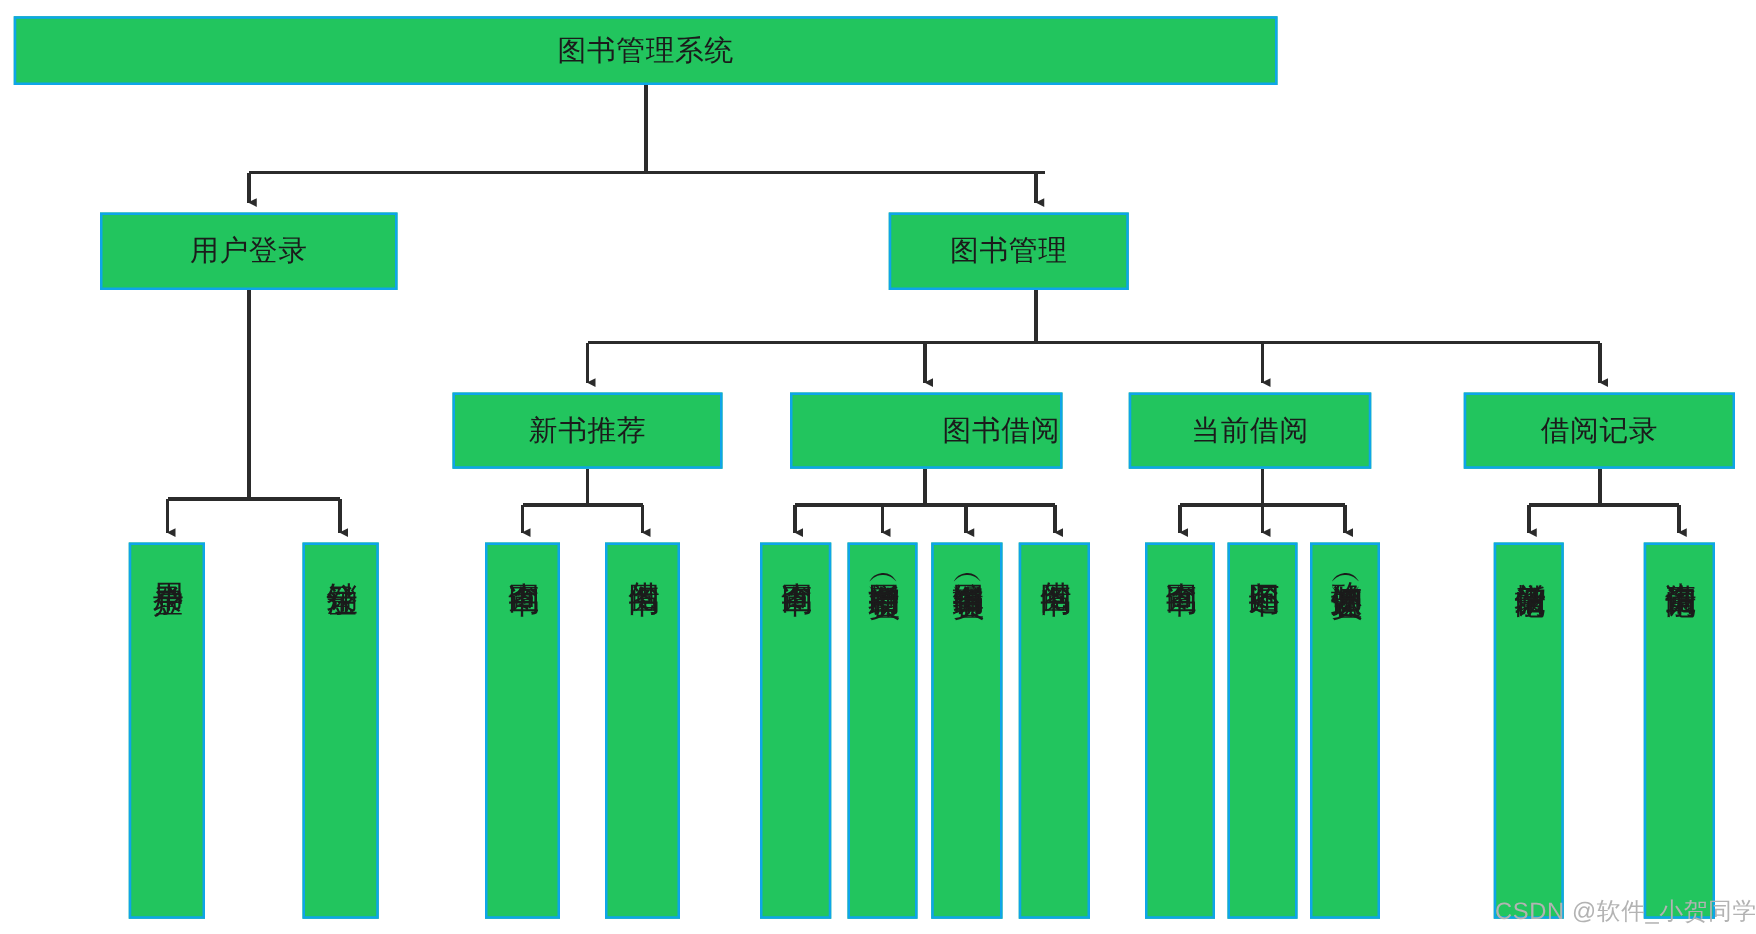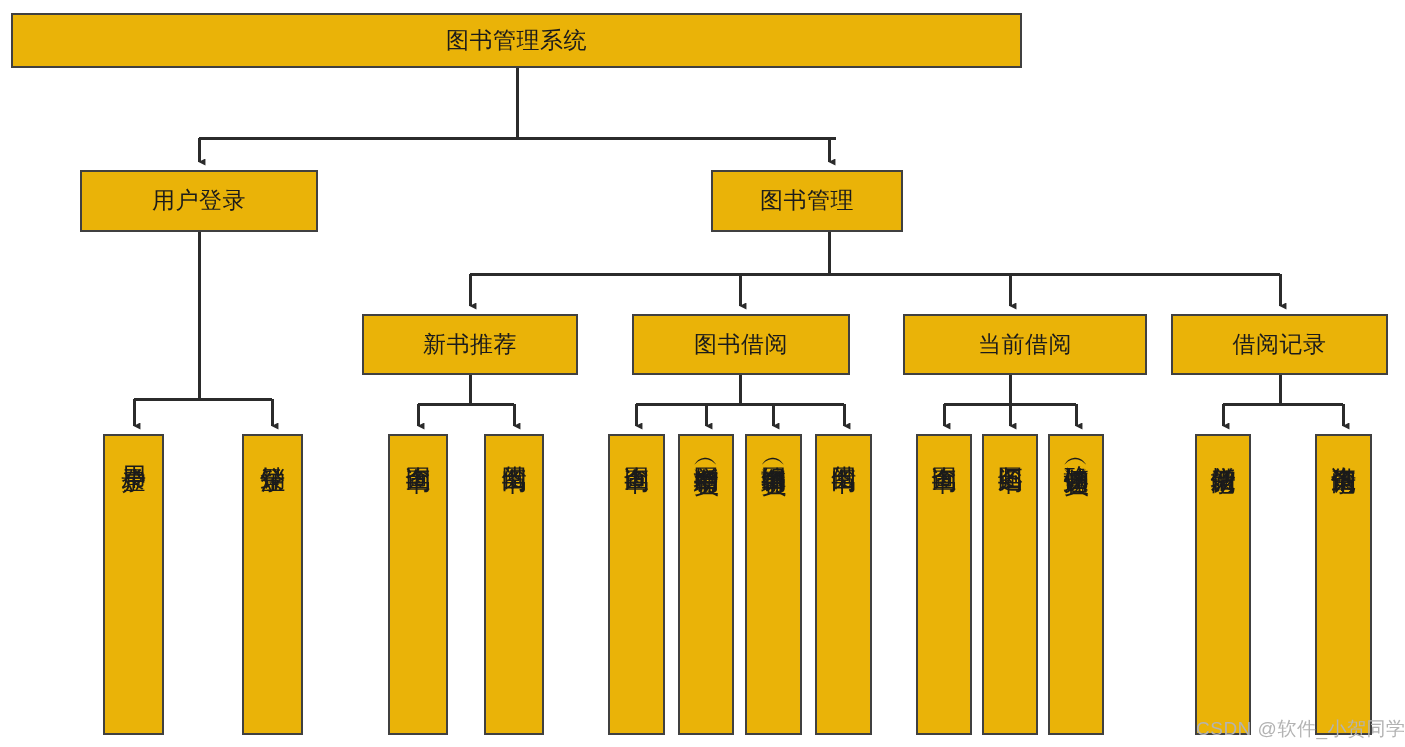--- a/index.html
+++ b/index.html
@@ -20,22 +20,22 @@
   #edges {
     position: absolute;
     left: 0;
     top: 0;
     width: 1405px;
     height: 747px;
   }
   .node {
     position: absolute;
     box-sizing: border-box;
-    background: #eab308;
-    border: 2px solid #404040;
+    background: #22c55e;
+    border: 2px solid #0ea5e9;
     display: flex;
     align-items: center;
     justify-content: center;
     color: #1b1b1b;
   }
   .node-h {
     font-size: 23px;
     letter-spacing: 0.5px;
     line-height: 1.1;
     white-space: nowrap;
@@ -124,24 +124,24 @@
   <div class="node node-h" style="left: 80px; top: 170px; width: 238px; height: 62px;">
     <span>用户登录</span>
   </div>
   <div class="node node-h" style="left: 711px; top: 170px; width: 192px; height: 62px;">
     <span>图书管理</span>
   </div>
 
   <div class="node node-h" style="left: 362px; top: 314px; width: 216px; height: 61px; text-align: right;">
     <span>新书推荐</span>
   </div>
-  <div class="node node-h" style="left: 632px; top: 314px; width: 218px; height: 61px;">
+  <div class="node node-h" style="left: 632px; top: 314px; width: 218px; height: 61px; justify-content: flex-end;">
     <span>图书借阅</span>
   </div>
-  <div class="node node-h" style="left: 903px; top: 314px; width: 244px; height: 61px;">
+  <div class="node node-h" style="left: 903px; top: 314px; width: 194px; height: 61px;">
     <span>当前借阅</span>
   </div>
   <div class="node node-h" style="left: 1171px; top: 314px; width: 217px; height: 61px;">
     <span>借阅记录</span>
   </div>
 
   <div class="node node-v" style="left: 103px; top: 434px; width: 61px; height: 301px;">
     <span class="vtext">用户登录</span>
   </div>
   <div class="node node-v" style="left: 242px; top: 434px; width: 61px; height: 301px;">

